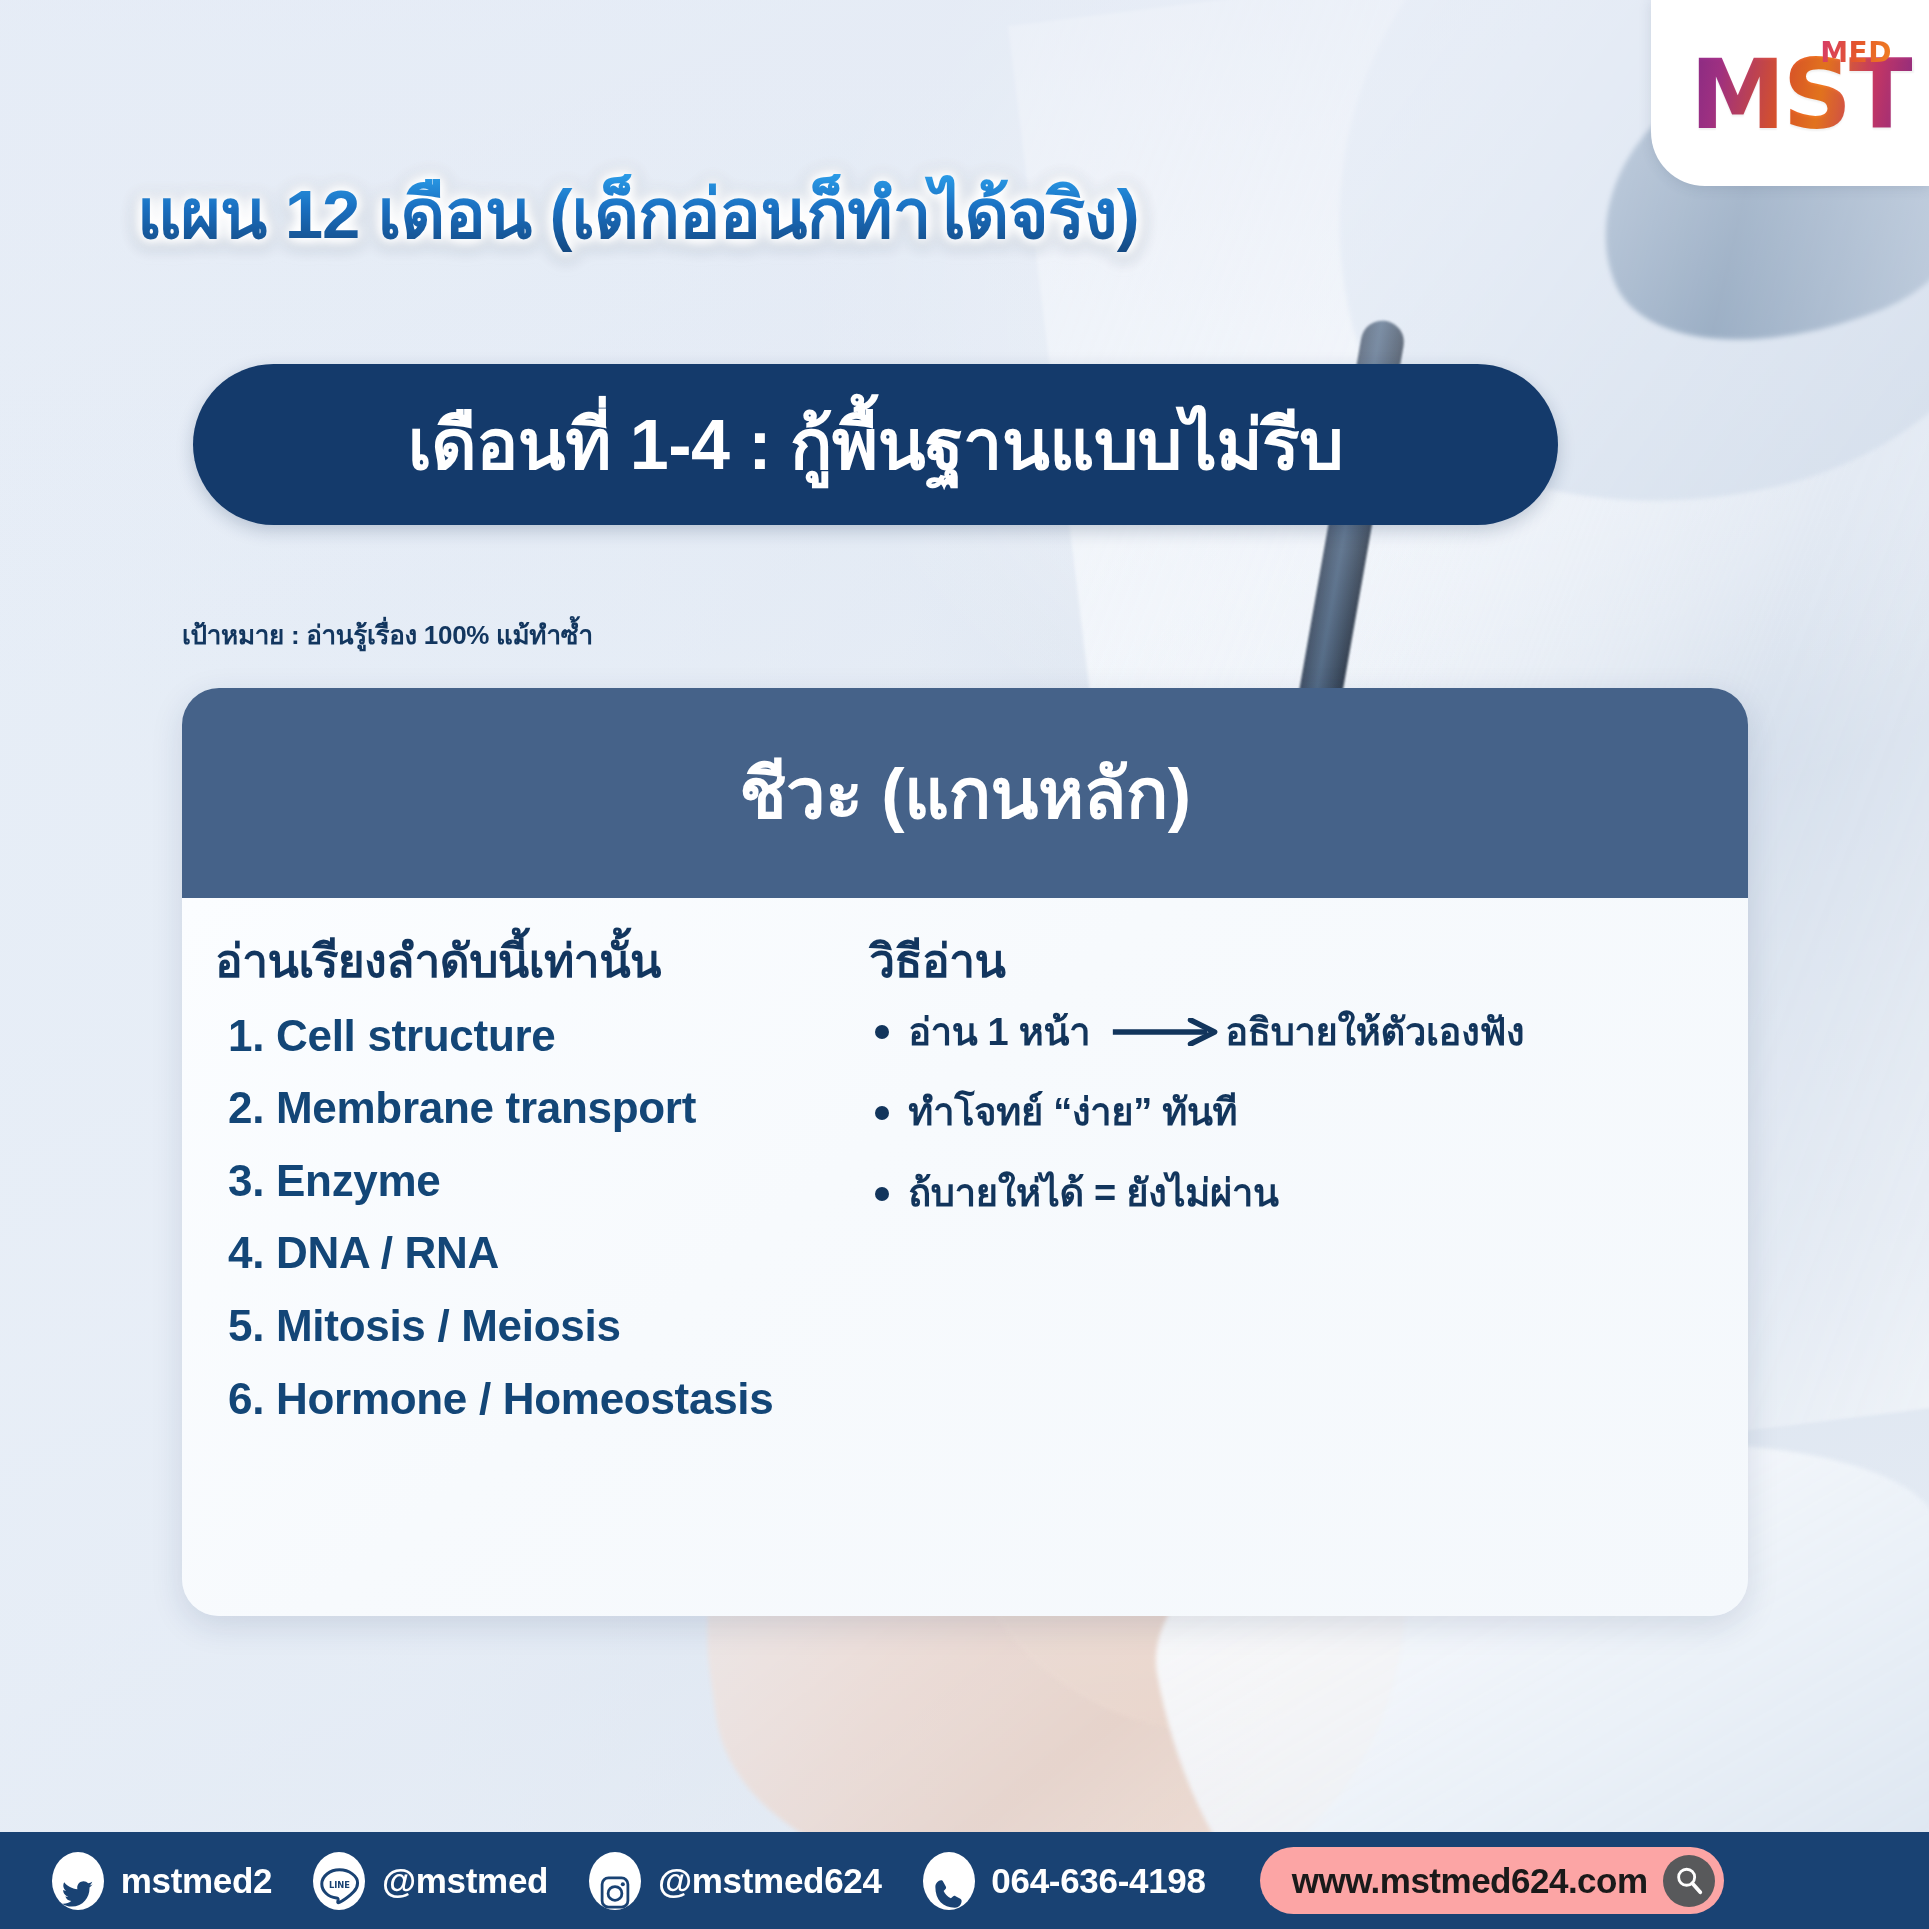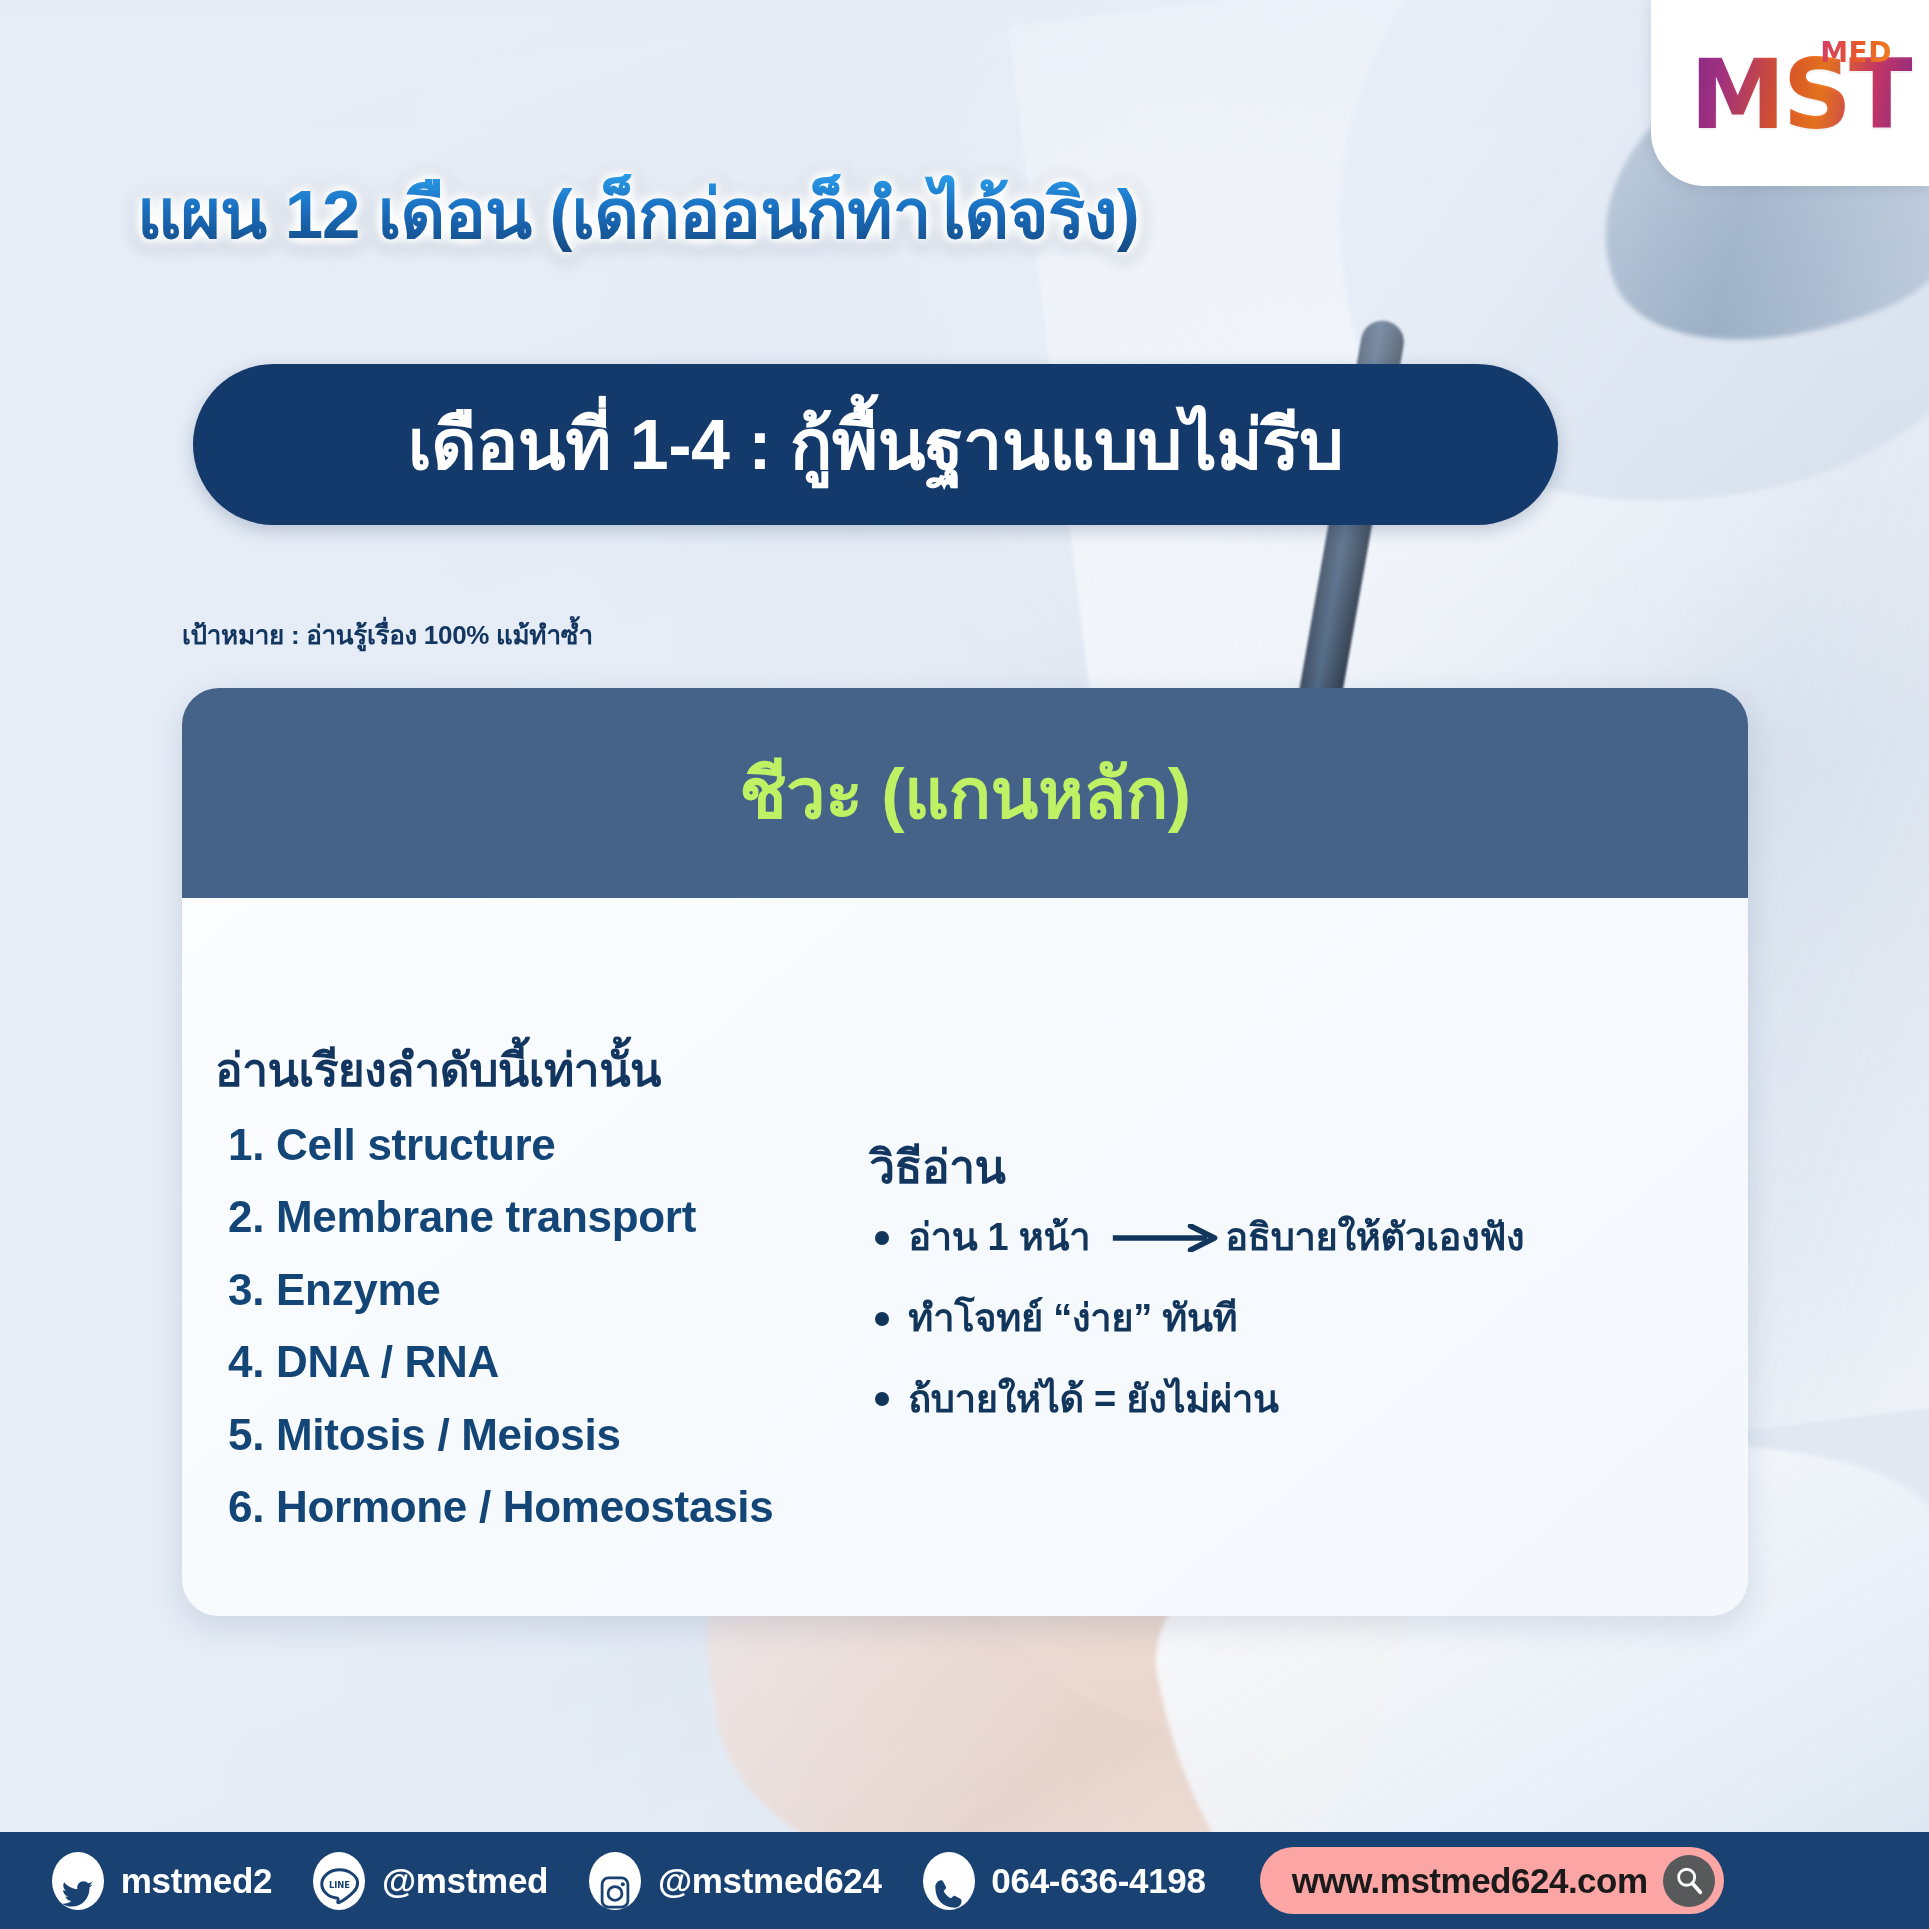--- a/index.html
+++ b/index.html
@@ -143,26 +143,26 @@
   .card{
     position:absolute;left:182px;top:688px;width:1566px;height:928px;
     border-radius:37px;overflow:hidden;
     box-shadow:0 9.3px 32px rgba(25,50,90,.13);
   }
   .card-head{
     height:210px;background:#456289;
     display:flex;align-items:center;justify-content:center;
   }
   .card-head-text{
-    color:#bef264;font-size:70px;font-weight:bold;letter-spacing:-0.5px;
+    color:#ffffff;font-size:70px;font-weight:bold;letter-spacing:-0.5px;
   }
   .card-body{
     height:748px;
     background:linear-gradient(140deg,#fbfdff 0%,#f7fafd 40%,#f4f8fc 100%);
-    display:flex;padding:56px 0 0 0;box-sizing:border-box;align-items:center;
+    display:flex;padding:38px 0 0 0;box-sizing:border-box;
   }
   .col{padding:0 32px 0 0;}
   .col-left{width:631px;padding-left:33px;}
   .col-right{width:872px;padding-left:9.3px;}
   .col-title{
     font-size:46px;font-weight:bold;color:#12365f;letter-spacing:-0.5px;
     margin:0 0 24px 0;line-height:1.1;
   }
   .ordered{list-style:none;margin:0;padding:0;}
   .ordered li{

